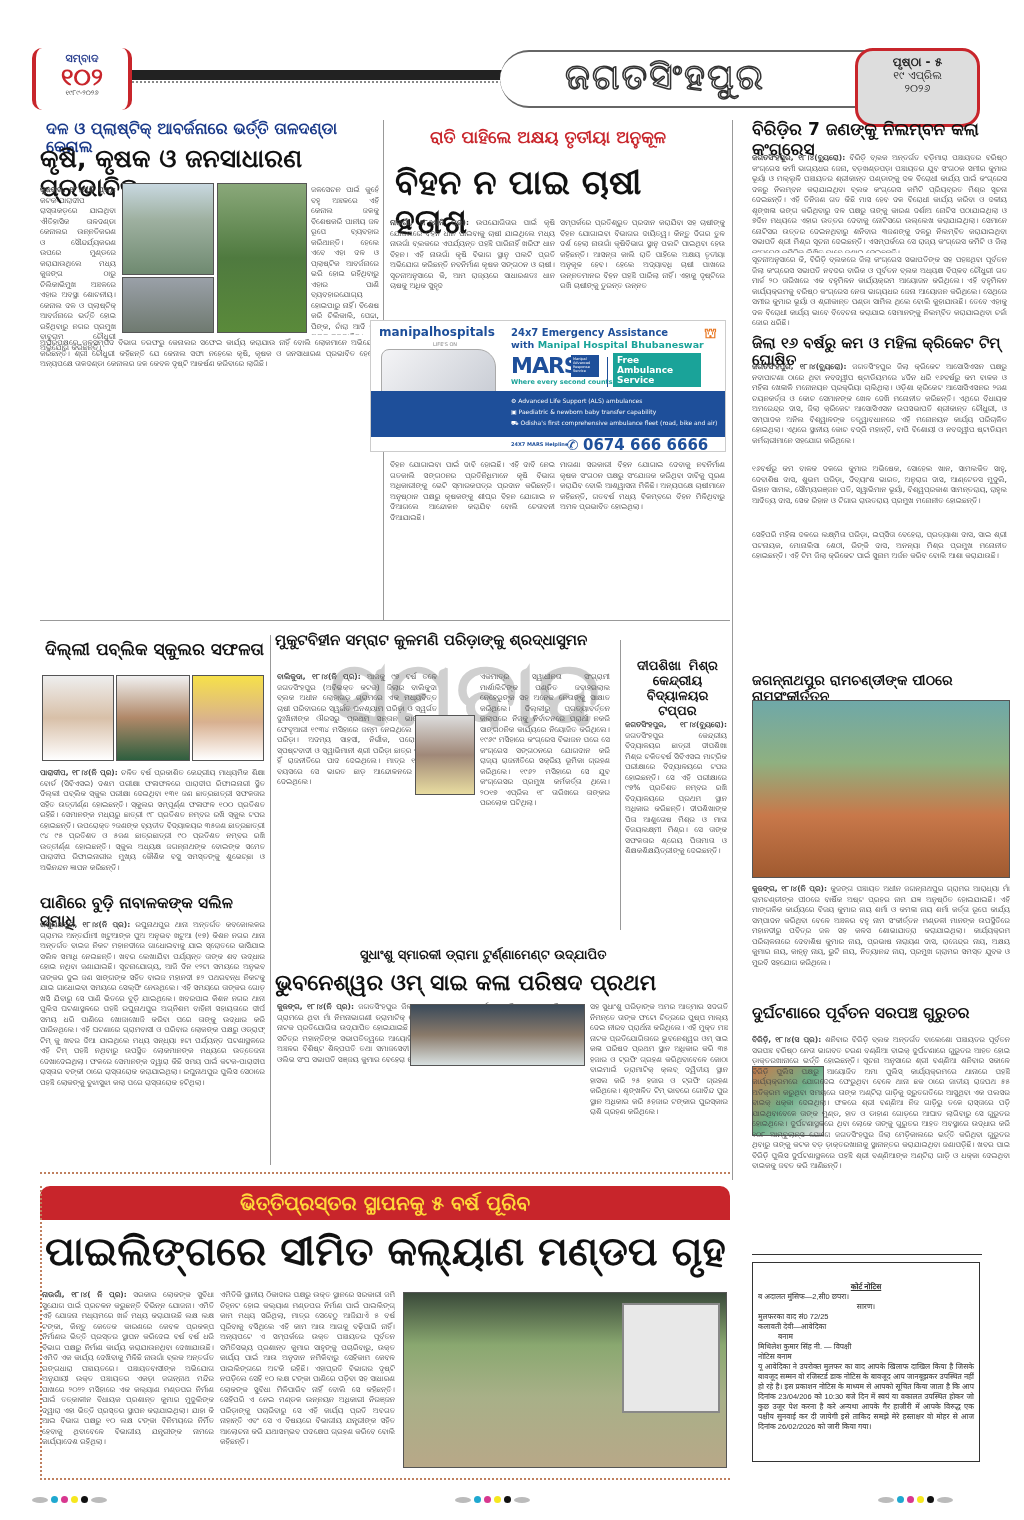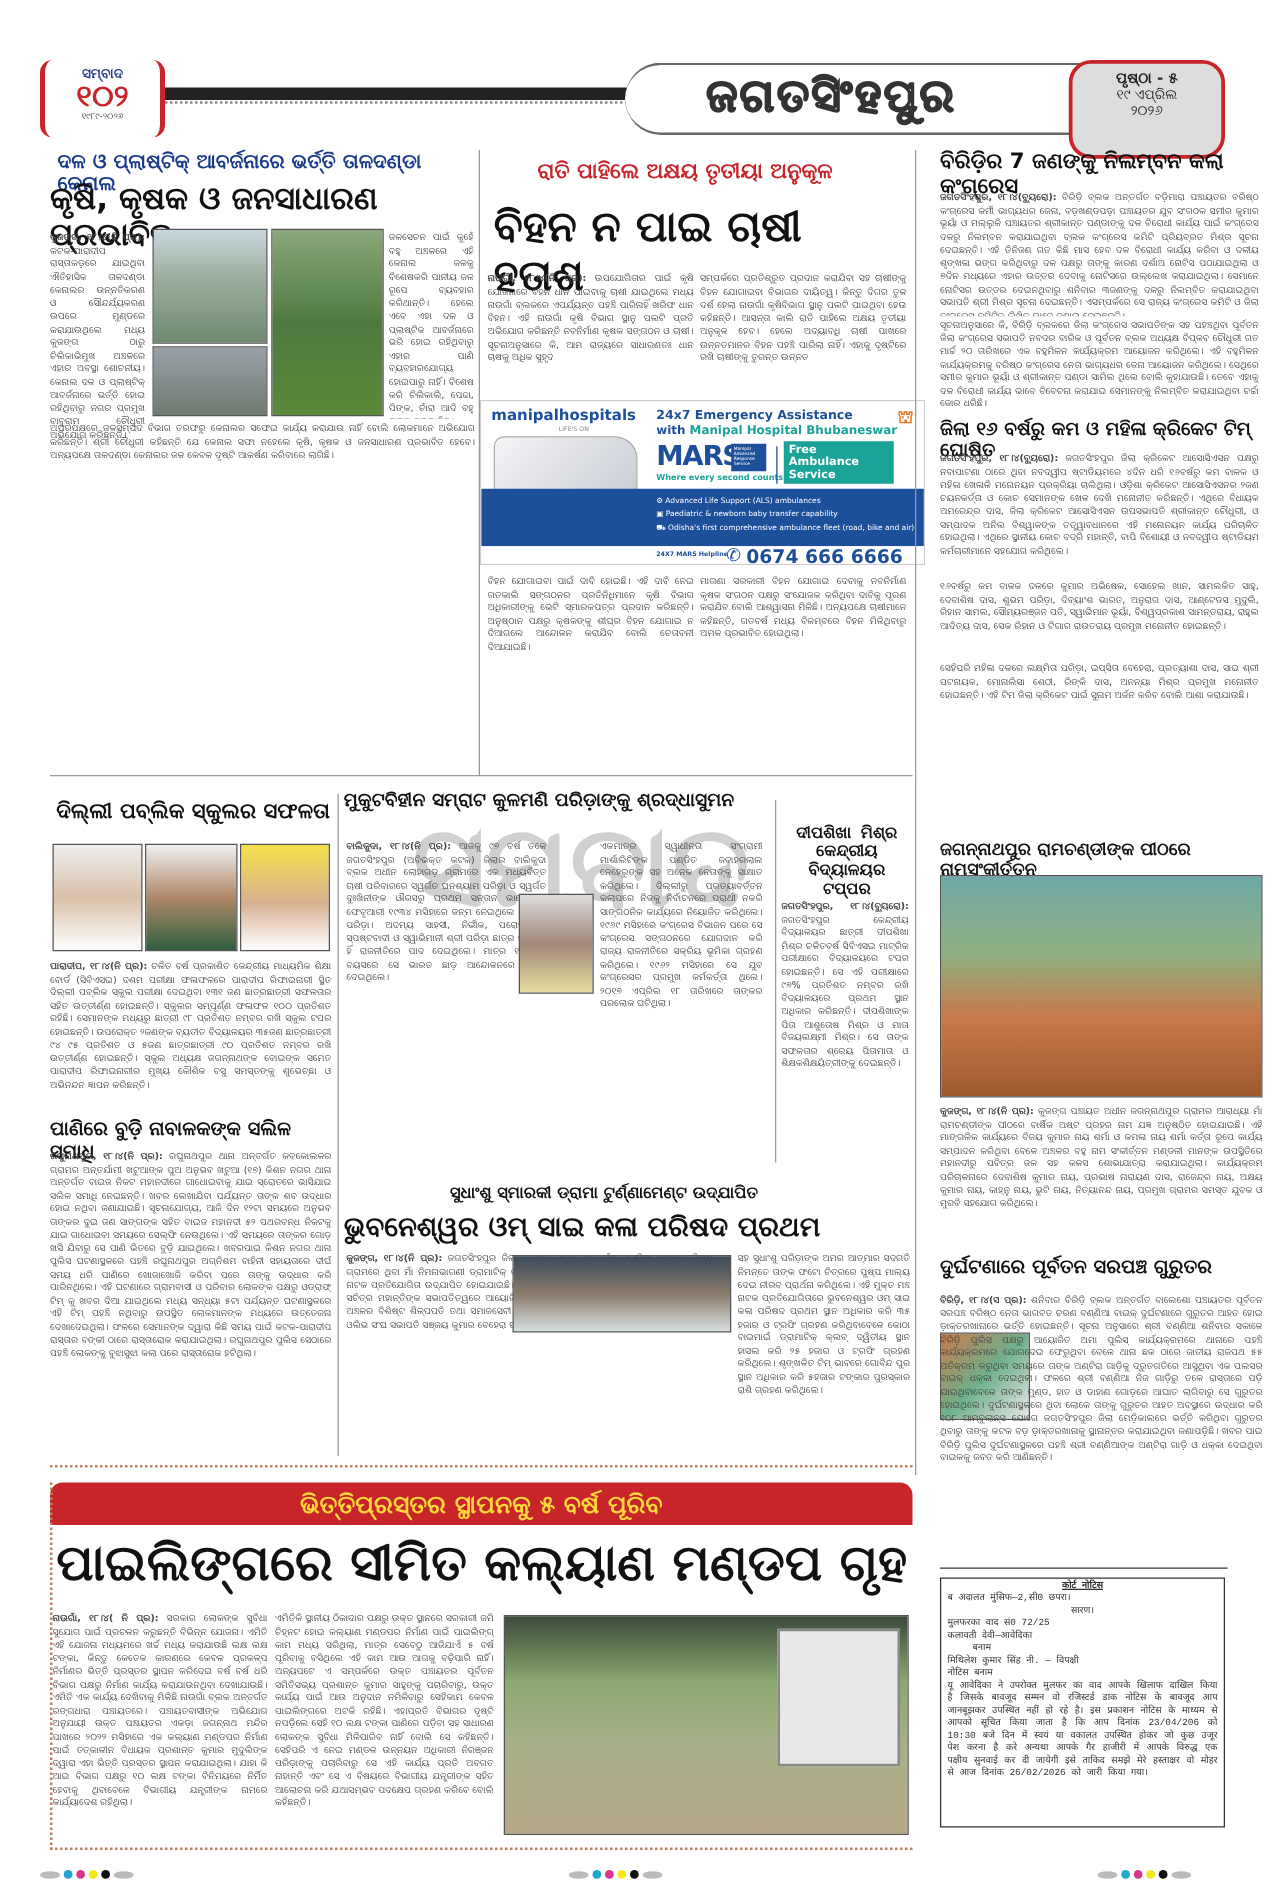--- a/index.html
+++ b/index.html
@@ -5,36 +5,36 @@
   * { box-sizing: border-box; margin: 0; padding: 0; }
   body { width: 1024px; height: 1520px; background: #fff; font-family: "DejaVu Sans", sans-serif; color: #222; position: relative; overflow: hidden; }
   .abs { position: absolute; }
   .masthead-logo { left: 32px; top: 48px; width: 100px; height: 62px; border-left: 4px solid #c8252b; border-right: 4px solid #c8252b; border-radius: 10px; text-align: center; padding-top: 4px; }
   .masthead-logo .l1 { font-size: 11px; color: #2a3f8f; font-weight: bold; }
   .masthead-logo .l2 { font-size: 24px; color: #c8252b; font-weight: bold; line-height: 24px; }
   .masthead-logo .l3 { font-size: 7px; color: #333; }
   .masthead-bar { left: 132px; top: 70px; width: 370px; height: 10px; background: #222; }
   .masthead-dots { left: 132px; top: 81px; width: 370px; height: 4px; border-top: 2px dotted #888; }
   .masthead-banner { left: 500px; top: 50px; width: 460px; height: 58px; border: 2px solid #666; border-left: none; border-radius: 40px 0 0 40px; background: #fff; }
-  .masthead-title { left: 565px; top: 56px; font-size: 36px; font-weight: bold; color: #fff; -webkit-text-stroke: 1.5px #333; letter-spacing: 2px; font-family: "DejaVu Serif", serif; }
+  .masthead-title { left: 565px; top: 56px; font-size: 36px; font-weight: normal; color: #fff; -webkit-text-stroke: 1.5px #333; letter-spacing: 2px; font-family: "DejaVu Serif", serif; }
   .page-badge { left: 855px; top: 48px; width: 125px; height: 79px; background: #ddd; border: 3px solid #c8252b; border-radius: 18px; text-align: center; padding-top: 4px; }
   .page-badge .pg { font-size: 12px; font-weight: bold; }
   .page-badge .dt { font-size: 11px; }
   .hl { font-weight: bold; color: #111; font-family: "DejaVu Sans", sans-serif; line-height: 1.15; }
   .body-text { font-size: 7.5px; line-height: 10.5px; color: #444; text-align: justify; overflow: hidden; }
   .photo { background: linear-gradient(135deg, #7a9a6a, #4f6f3f); border: 1px solid #555; }
   .vline { width: 1px; background: #999; }
   .hline { height: 1px; background: #999; }
   .dotted-h { height: 2px; border-top: 2px dotted #c08060; }
-  .ad-box { left: 370px; top: 320px; width: 356px; height: 132px; border: 1px solid #ccc; background: #fff; overflow: hidden; margin-left: 14px; }
+  .ad-box { left: 370px; top: 320px; width: 356px; height: 132px; border: 1px solid #ccc; background: #fff; overflow: hidden; }
   .ad-top { position: absolute; left: 0; top: 0; width: 356px; height: 70px; background: #fff; }
   .ad-blue { position: absolute; left: 0; top: 70px; width: 356px; height: 46px; background: #1e4f9a; }
   .ad-bottom { position: absolute; left: 0; top: 116px; width: 356px; height: 16px; background: #fff; }
   .red-banner { left: 40px; top: 1186px; width: 690px; height: 34px; background: #c8252b; border-radius: 10px 10px 0 0; text-align: center; color: #ffd83a; font-size: 20px; font-weight: bold; line-height: 34px; }
-  .court { left: 752px; top: 1262px; width: 228px; height: 200px; border: 1px solid #333; padding: 1px 5px; font-size: 7.5px; line-height: 10px; font-family: Liberation Mono, monospace; color: #333; }
+  .court { left: 752px; top: 1262px; width: 228px; height: 200px; border: 1px solid #333; padding: 19px 5px; font-size: 7.5px; line-height: 10px; font-family: Liberation Sans, sans-serif; color: #333; }
   .reg-dots { display: flex; gap: 3px; align-items: center; }
   .reg-dots span { display: inline-block; border-radius: 50%; }
   .reg-oval { width: 16px; height: 6px; background: #bbb; border-radius: 50%; }
 </style>
 </head>
 <body>
 
 <div class="abs masthead-logo">
   <div class="l1">ସମ୍ବାଦ</div>
   <div class="l2">୧୦୨</div>

